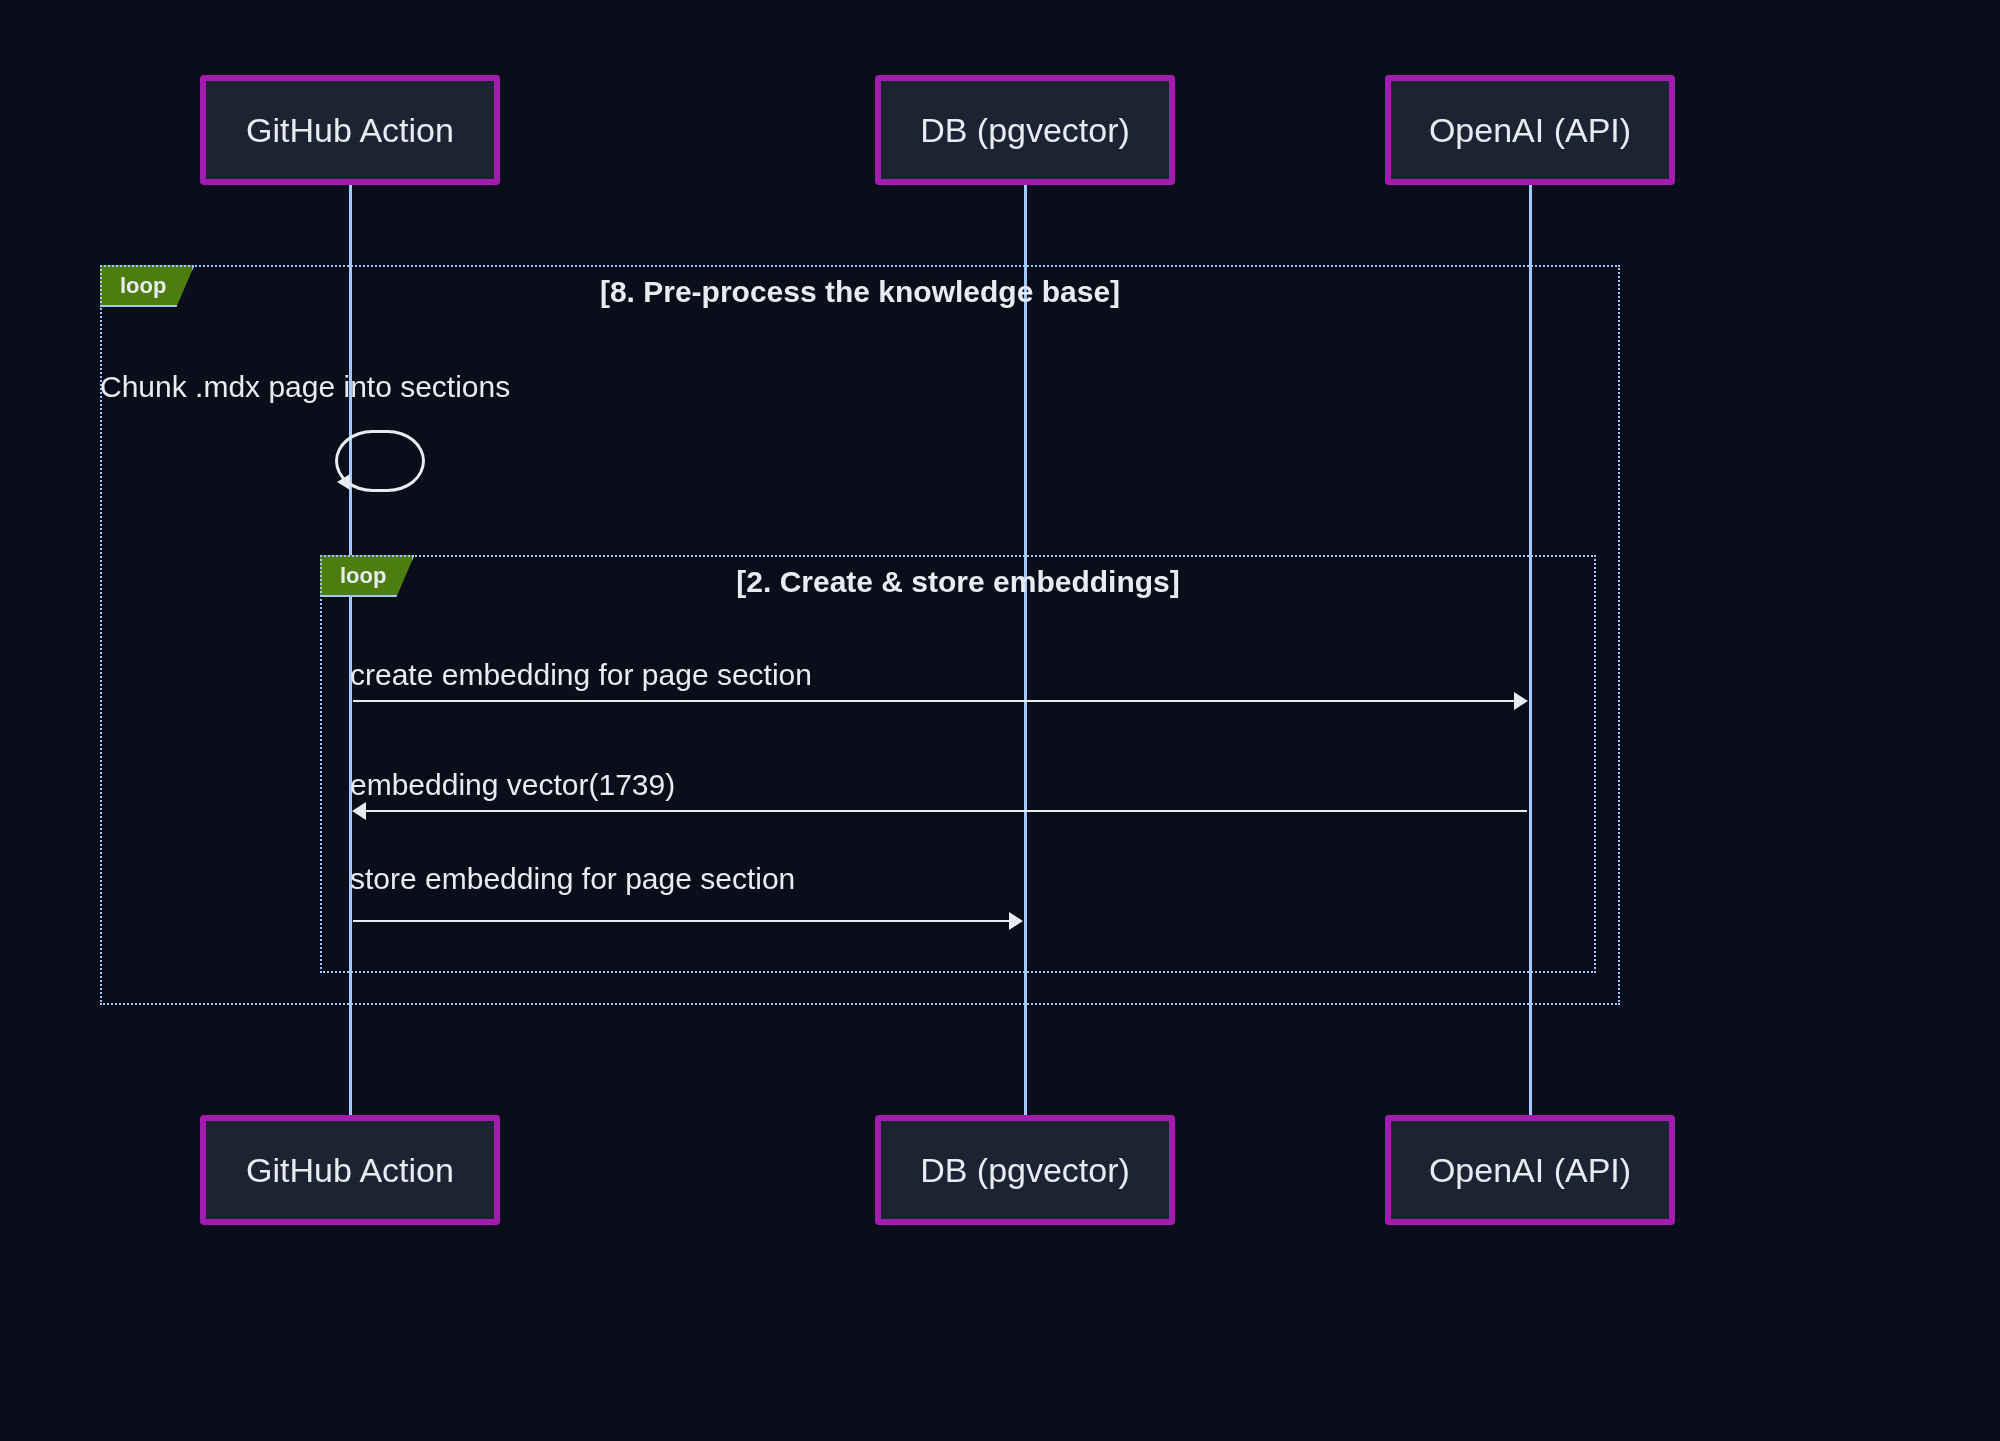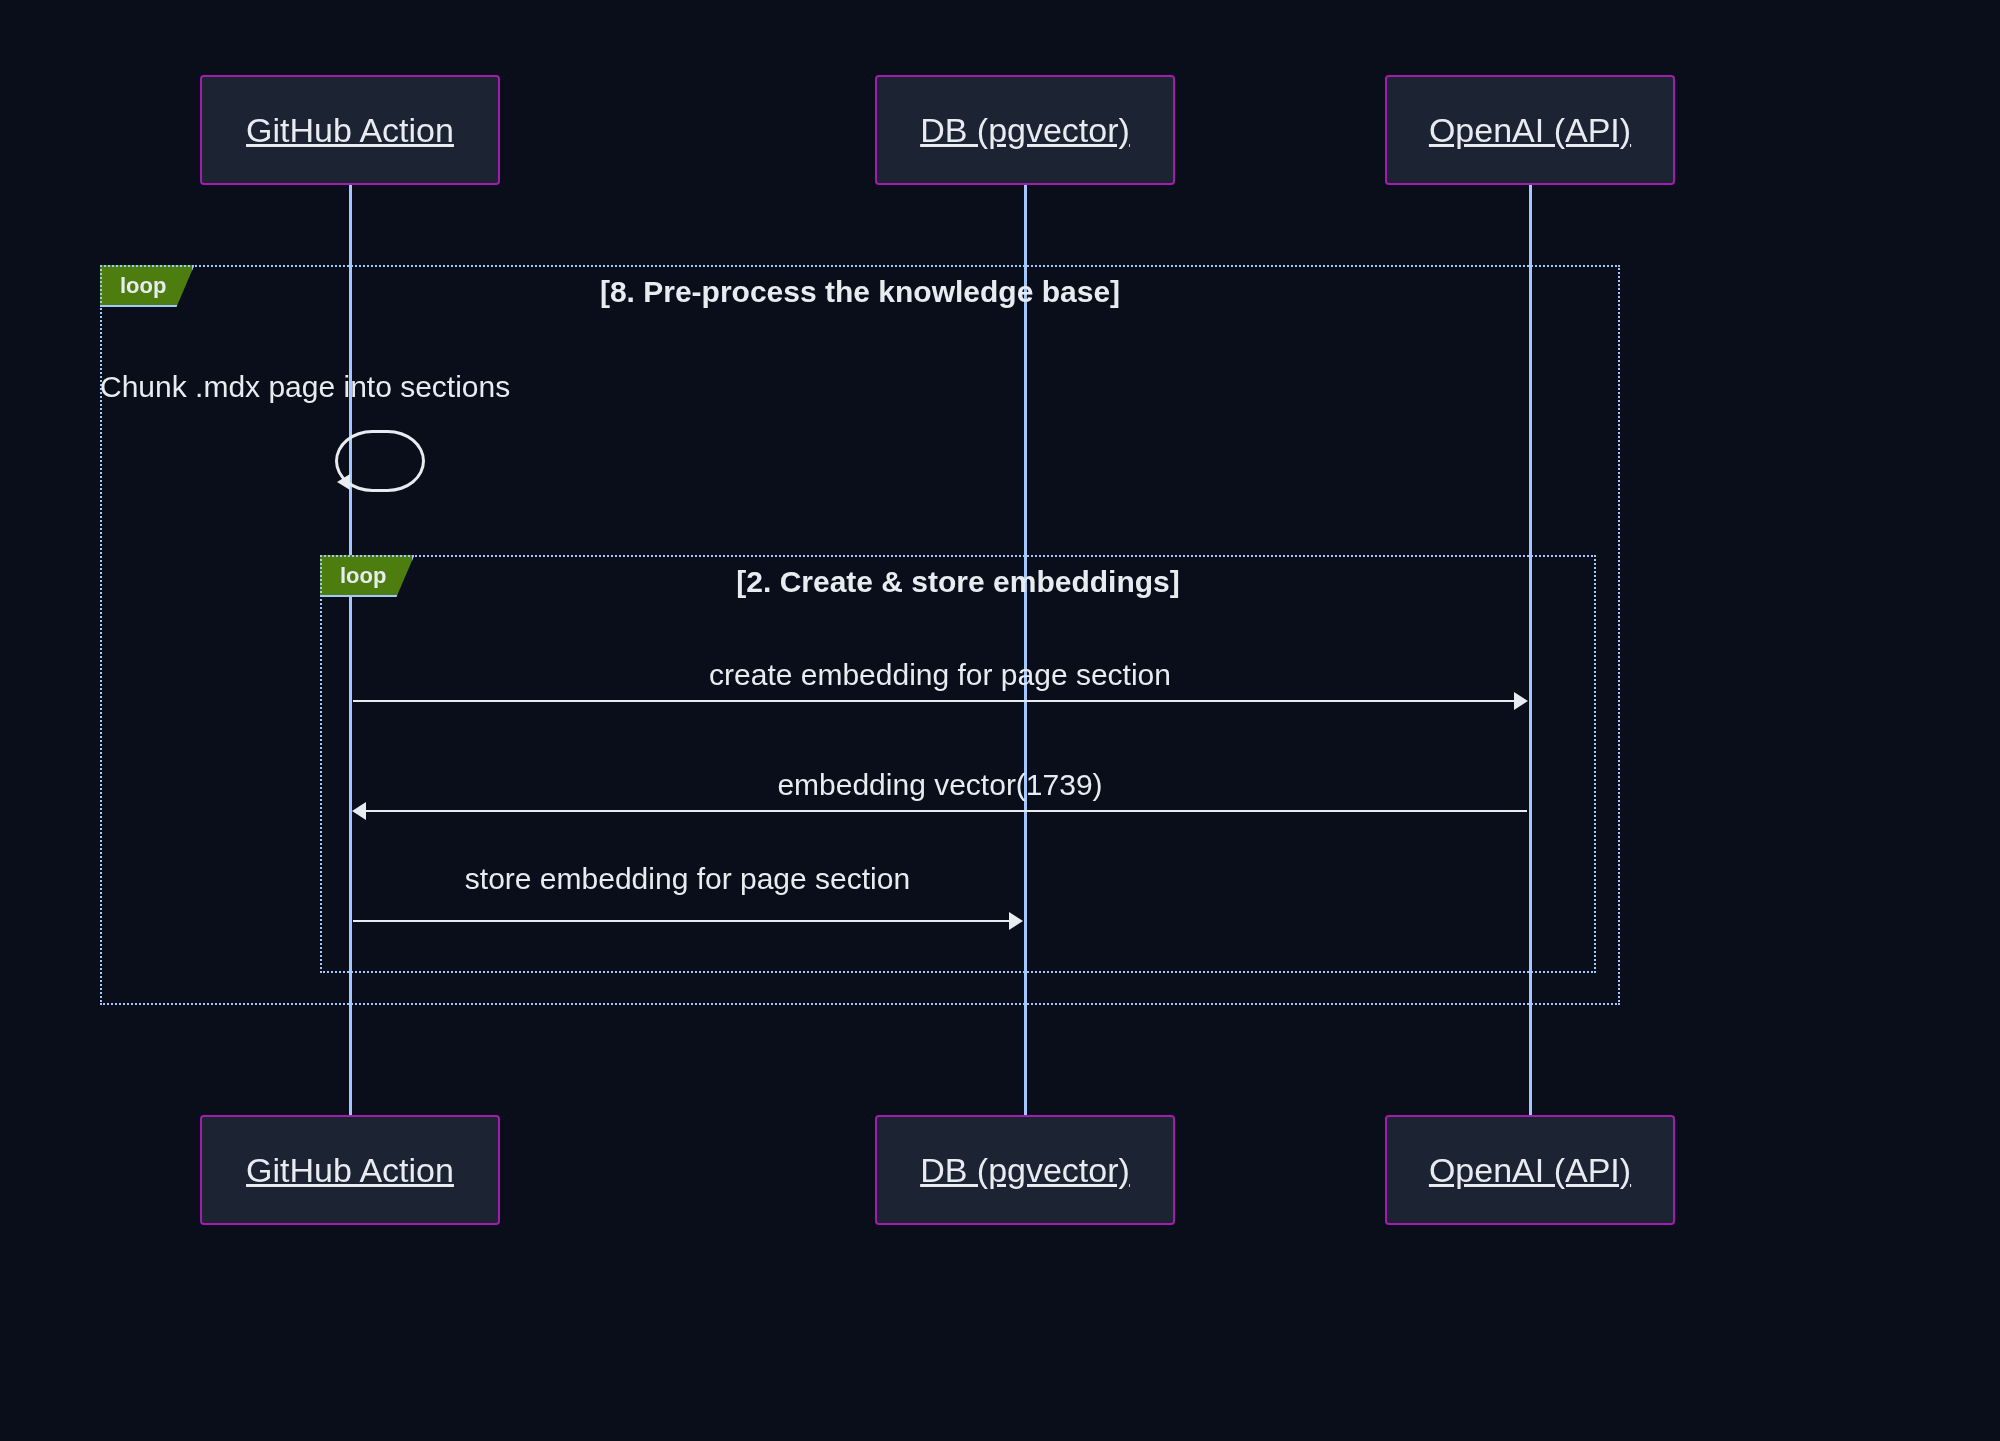--- a/index.html
+++ b/index.html
@@ -11,29 +11,28 @@
   }
   .canvas {
     position: relative;
     width: 2000px;
     height: 1441px;
   }
   .participant {
     position: absolute;
     box-sizing: border-box;
     background: #1c2333;
-    border: 2px solid #a21caf;
+    border: 6px solid #a21caf;
     border-radius: 4px;
     display: flex;
     align-items: center;
     justify-content: center;
     font-size: 34px;
     color: #e8ecf1;
     white-space: nowrap;
-    text-decoration: underline;
   }
   .lifeline {
     position: absolute;
     width: 3px;
     background: #a3c8ff;
   }
   .loop-box {
     position: absolute;
     box-sizing: border-box;
     border: 2px dotted #a3c8ff;
@@ -60,21 +59,20 @@
     right: 0;
     text-align: center;
     font-size: 30px;
     font-weight: 700;
     color: #e8ecf1;
   }
   .msg-label {
     position: absolute;
     font-size: 30px;
     color: #e8ecf1;
-    text-align: center;
     white-space: nowrap;
   }
   .arrow-line {
     position: absolute;
     height: 2px;
     background: #e8ecf1;
   }
   .arrow-head-right, .arrow-head-left {
     position: absolute;
     width: 0;

